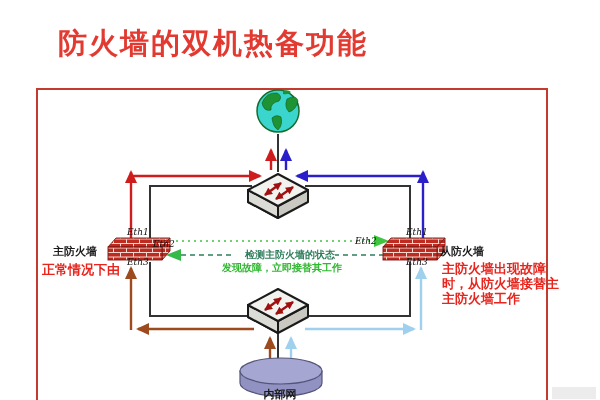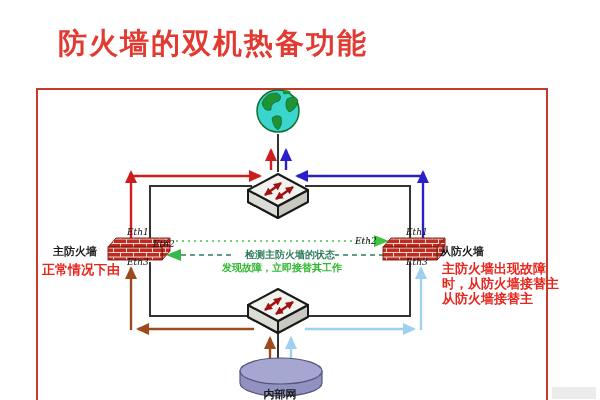--- a/index.html
+++ b/index.html
@@ -158,17 +158,17 @@
   <div class="lbl" id="hb-takeover">发现故障，立即接替其工作</div>
   <div class="lbl" id="hb-monitor">检测主防火墙的状态</div>
 
   <div class="lbl note" id="note-left">
     <div>正常情况下由</div>
   </div>
 
   <div class="lbl note" id="note-right">
     <div>主防火墙出现故障</div>
     <div>时，从防火墙接替主</div>
-    <div>从防火墙接替主</div>
+    <div>主防火墙工作</div>
   </div>
 
   <div class="lbl" id="int-label">内部网</div>
 </div>
 
 </body></html>

